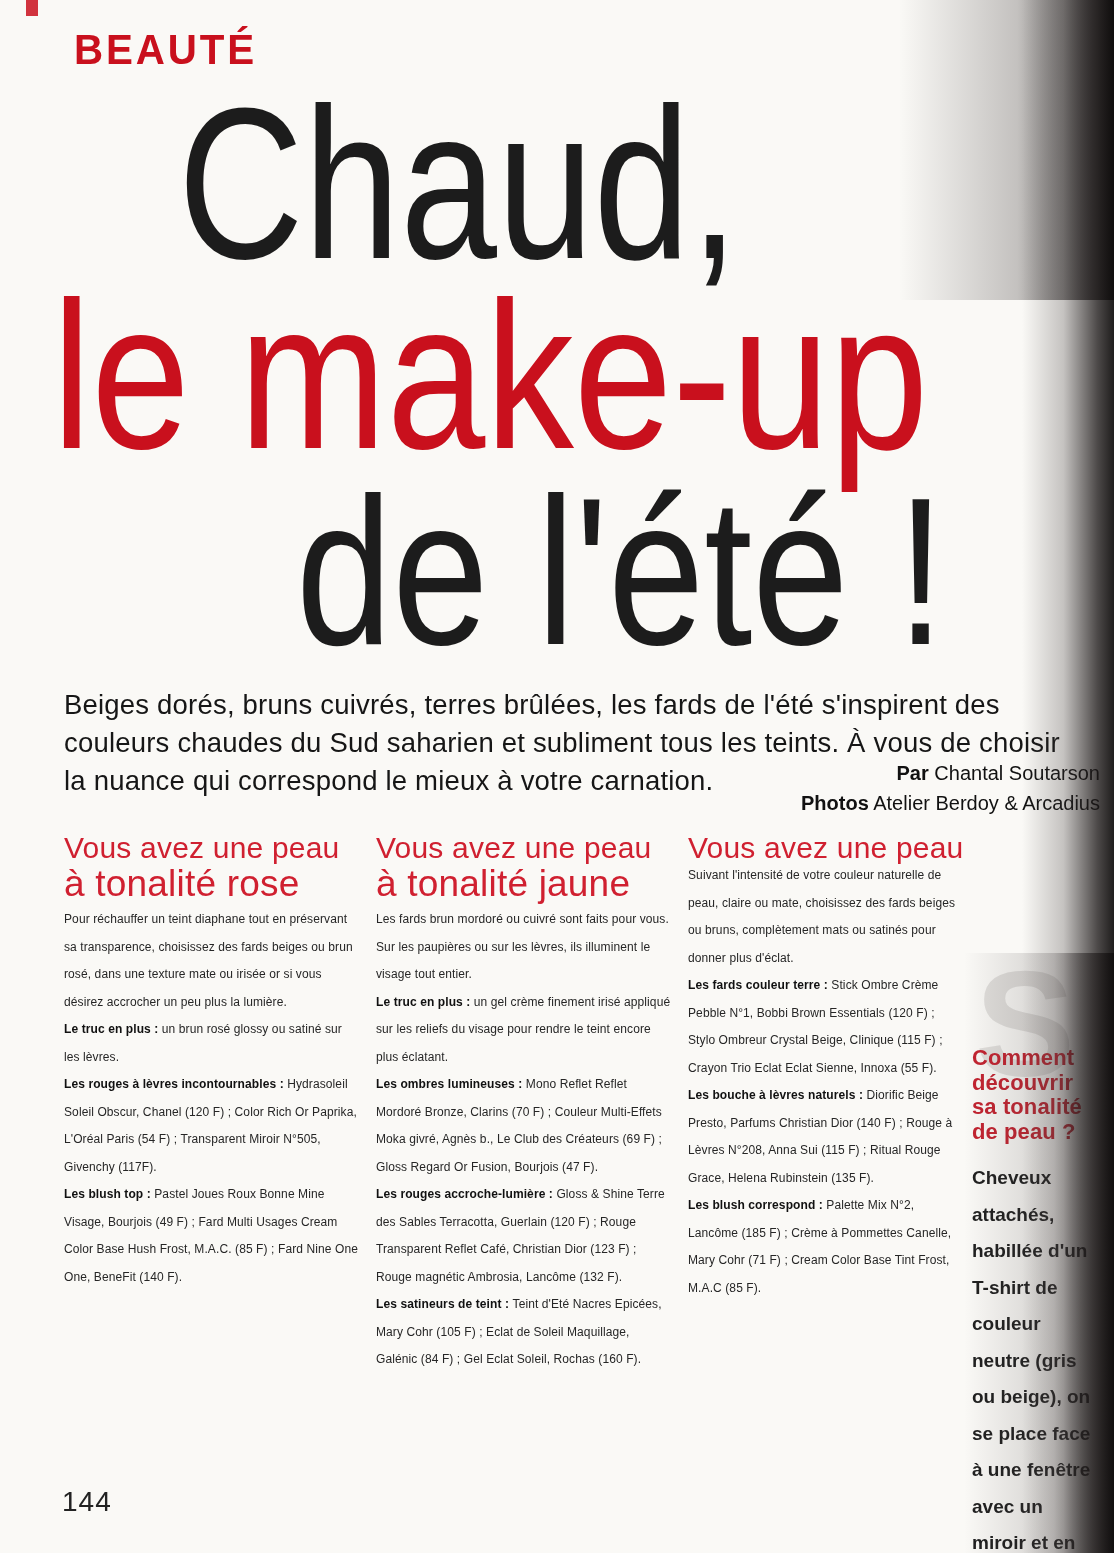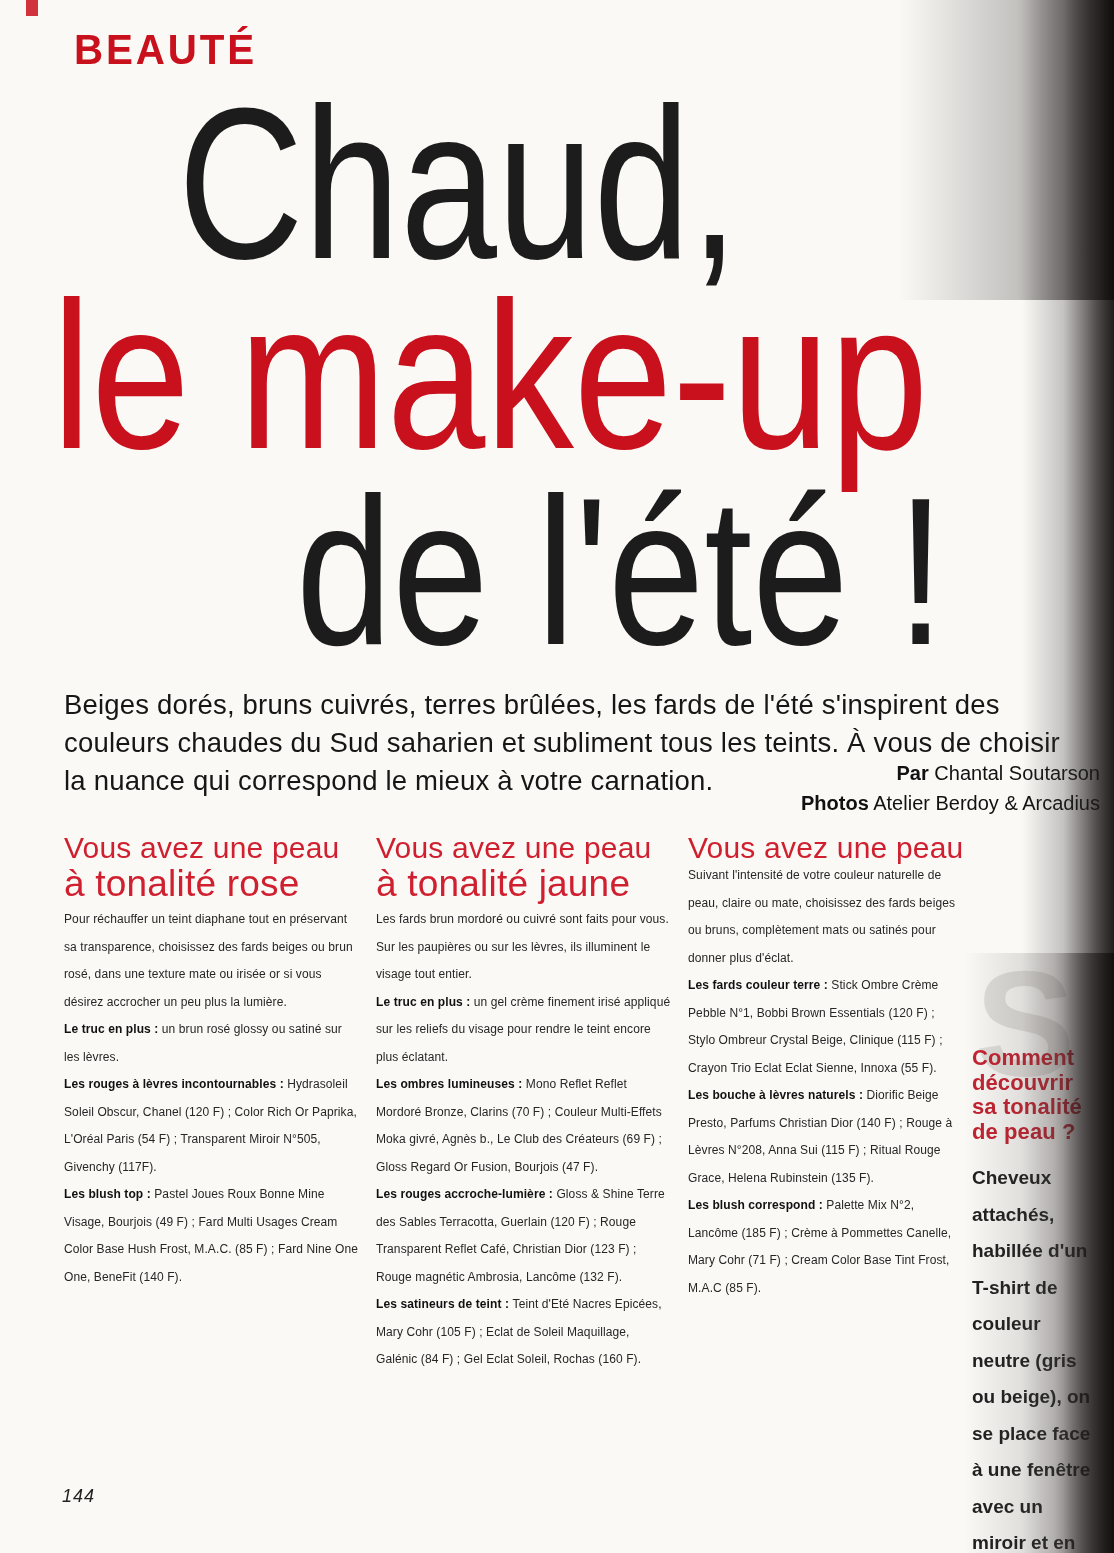--- a/index.html
+++ b/index.html
@@ -109,21 +109,21 @@
   .sidebar-title{
     color:#c32330;font-weight:700;font-size:22px;line-height:24.5px;
     margin-bottom:16px;letter-spacing:.1px;
   }
   .sidebar-body{
     font-weight:700;font-size:19px;line-height:36.5px;color:#1f1f1f;
   }
   
   .folio{
     position:absolute;left:62px;top:1486px;
-    font-size:18px;color:#222;letter-spacing:1px;z-index:2;font-style:italic;
+    font-size:28px;color:#222;letter-spacing:1px;z-index:2;
   }
 </style>
 </head>
 <body>
 
 <div class="print-artifact"></div>
 
 <div class="ghost-watermark">S</div>
 
 <div class="kicker">BEAUTÉ</div>

